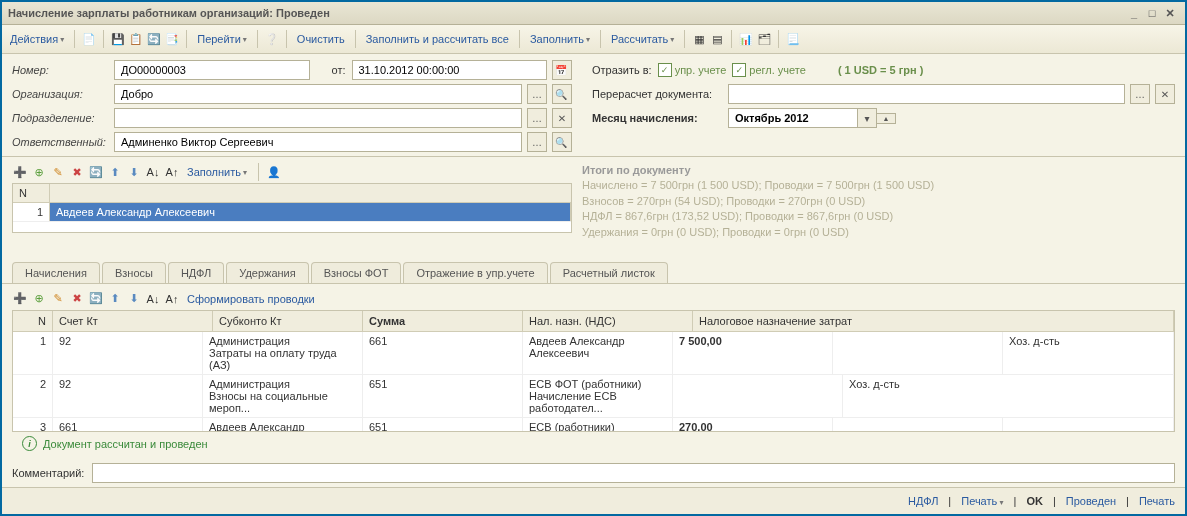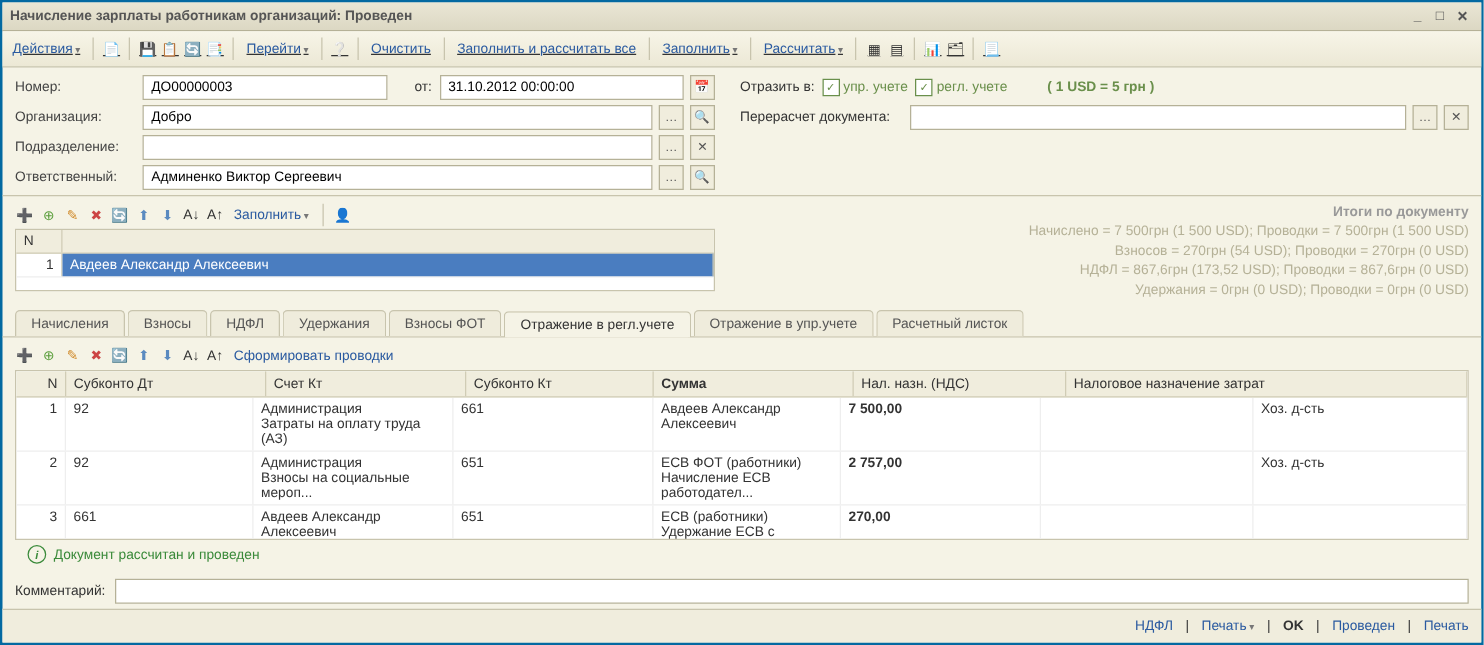--- a/index.html
+++ b/index.html
@@ -1,47 +1,47 @@
 <!DOCTYPE html>
 <html><head>
 <meta charset="utf-8">
 <style>
 html,body{margin:0;padding:0;font-family:Tahoma,Arial,sans-serif;font-size:11px;color:#333;background:#fff;}
 .window{width:1187px;height:516px;background:#f5f3e6;border:2px solid #0369a1;display:flex;flex-direction:column;box-sizing:border-box;}
 .titlebar{background:linear-gradient(#e9e6d5,#dcd8c3);border-bottom:1px solid #b5b197;height:22px;display:flex;align-items:center;padding:0 6px;font-weight:bold;color:#555;}
 .titlebar .spacer{flex:1;}
 .tbtn{width:18px;text-align:center;color:#555;cursor:default;}
-.toolbar{background:linear-gradient(#f7f5e8,#ece8d5);border-bottom:1px solid #c8c4ad;height:28px;display:flex;align-items:center;padding:0 4px;gap:2px;text-decoration:underline;}
+.toolbar{background:linear-gradient(#f7f5e8,#ece8d5);border-bottom:1px solid #c8c4ad;height:28px;display:flex;align-items:center;padding:0 4px;gap:2px;}
 .tsep{width:1px;height:18px;background:#c8c4ad;margin:0 4px;}
 .tlink{color:#2a5aa0;padding:2px 4px;cursor:default;display:flex;align-items:center;gap:2px;}
 .dd::after{content:" ▾";font-size:8px;color:#777;}
 .ico{width:16px;height:16px;display:inline-flex;align-items:center;justify-content:center;font-size:11px;}
 .form-area{padding:6px 10px 4px 10px;display:flex;gap:20px;border-bottom:1px solid #c8c4ad;}
 .form-col{display:flex;flex-direction:column;gap:4px;}
 .fc-left{flex:0 0 560px;}
 .form-row{display:flex;align-items:center;gap:6px;height:20px;}
-.flabel{width:96px;color:#444;}
+.flabel{width:96px;color:#444;font-style:italic;}
 .finput{flex:1;height:18px;background:#fff;border:1px solid #b5b197;padding:0 4px;display:flex;align-items:center;}
 .finput input{border:none;outline:none;font:inherit;width:100%;background:transparent;}
 .fbtn{width:18px;height:18px;border:1px solid #b5b197;background:#f0eddd;display:flex;align-items:center;justify-content:center;font-size:10px;color:#555;margin-left:-1px;}
 .right-block{flex:1;display:flex;flex-direction:column;gap:4px;}
 .chk{display:inline-flex;align-items:center;gap:3px;color:#6a8f4b;}
 .chkbox{width:12px;height:12px;border:1px solid #6a8f4b;background:#fff;display:inline-flex;align-items:center;justify-content:center;font-size:9px;color:#6a8f4b;}
 .curr{color:#6a8f4b;font-weight:bold;}
 .mid{display:flex;gap:10px;padding:4px 10px 2px 10px;}
 .mid-left{flex:0 0 560px;display:flex;flex-direction:column;}
 .mini-tb{display:flex;align-items:center;gap:3px;height:22px;}
 .grid{border:1px solid #c8c4ad;background:#fff;font-size:11px;}
 .ghead{display:flex;background:#f0eddd;border-bottom:1px solid #d0ccb5;}
 .gcell{padding:3px 6px;border-right:1px solid #d0ccb5;}
 .grow{display:flex;border-bottom:1px solid #eee;}
 .grow.sel .gcell:last-child{background:#4a7dc0;color:#fff;}
-.mid-right{flex:1;text-align:right;color:#b5b197;font-size:11px;line-height:1.4;padding-top:2px;}
+.mid-right{flex:1;color:#b5b197;font-size:11px;line-height:1.4;padding-top:2px;}
 .mid-right .hdr{color:#999;font-weight:bold;}
-.tabs{display:flex;padding:0 10px;margin-top:6px;border-bottom:1px solid #c8c4ad;}
+.tabs{display:flex;padding:0 10px;margin-top:20px;border-bottom:1px solid #c8c4ad;}
 .tab{padding:4px 12px;border:1px solid #c8c4ad;border-bottom:none;background:#efecdc;margin-right:2px;border-radius:4px 4px 0 0;color:#555;cursor:default;}
 .tab.active{background:#f5f3e6;position:relative;top:1px;font-weight:normal;color:#333;}
 .body-area{flex:1;padding:4px 10px 4px 10px;display:flex;flex-direction:column;min-height:0;}
 .main-grid{flex:1;border:1px solid #c8c4ad;background:#fff;display:flex;flex-direction:column;overflow:hidden;}
 .mg-head{display:flex;background:#f0eddd;border-bottom:1px solid #d0ccb5;}
 .mg-head .mc{padding:4px 6px;border-right:1px solid #d0ccb5;box-sizing:border-box;}
 .mg-body{flex:1;overflow:auto;}
 .mr{display:flex;border-bottom:1px solid #eee;}
 .mc{padding:3px 6px;border-right:1px solid #eee;box-sizing:border-box;}
 .c-n{width:40px;text-align:right;}
@@ -162,20 +162,32 @@
         <span class="curr">( 1 USD = 5 грн )</span>
       </div>
       <div class="form-row">
         <span style="width:130px">Перерасчет документа:</span>
         <div class="finput" style="flex:1">
             <input value="" style="">
           </div>
         <div class="fbtn">…</div>
         <div class="fbtn">✕</div>
       </div>
+      <div class="form-row">
+        <span style="width:130px;font-weight:bold">Месяц начисления:</span>
+        <div class="month-sel">
+          <div class="finput" style="font-weight:bold">
+              <input style="font-weight: bold;" value="Октябрь 2012">
+            </div>
+          <div class="fbtn">▾</div>
+          <div class="upd">
+            <div class="fbtn" style="height:9px;font-size:7px">▲</div>
+          </div>
+        </div>
+      </div>
     </div>
   </div>
 
   <div class="mid">
     <div class="mid-left">
       <div class="mini-tb">
         <span class="ico" style="color:#5a9e3b">➕</span>
         <span class="ico" style="color:#5a9e3b">⊕</span>
         <span class="ico" style="color:#d08a2a">✎</span>
         <span class="ico" style="color:#c44">✖</span>
@@ -210,42 +222,40 @@
         </div>
     </div>
   </div>
 
   <div class="tabs" id="tabs">
       <div class="tab">Начисления</div>
       <div class="tab">Взносы</div>
       <div class="tab">НДФЛ</div>
       <div class="tab">Удержания</div>
       <div class="tab">Взносы ФОТ</div>
-      <div class="tab active">Отражение в регл.учете</div>
       <div class="tab">Отражение в упр.учете</div>
       <div class="tab">Расчетный листок</div>
     </div>
 
   <div class="body-area">
     <div class="mini-tb">
       <span class="ico" style="color:#5a9e3b">➕</span>
       <span class="ico" style="color:#5a9e3b">⊕</span>
       <span class="ico" style="color:#d08a2a">✎</span>
       <span class="ico" style="color:#c44">✖</span>
       <span class="ico">🔄</span>
       <span class="ico" style="color:#5a8ac0">⬆</span>
       <span class="ico" style="color:#5a8ac0">⬇</span>
       <span class="ico">A↓</span>
       <span class="ico">A↑</span>
       <span class="tlink">Сформировать проводки</span>
     </div>
     <div class="main-grid">
       <div class="mg-head" id="mg-head">
           <div class="mc c-n">N</div>
-          <div class="mc c-sdt">Субконто Дт</div>
           <div class="mc c-kt">Счет Кт</div>
           <div class="mc c-skt">Субконто Кт</div>
           <div class="mc c-sum">Сумма</div>
           <div class="mc c-nds">Нал. назн. (НДС)</div>
           <div class="mc c-nz">Налоговое назначение затрат</div>
         </div>
       <div class="mg-body" id="mg-body">
           <div class="mr">
             <div class="mc c-n">1</div>
             <div class="mc c-dt">92</div>
@@ -266,21 +276,20 @@
             <div class="mc c-dt">92</div>
             <div class="mc c-sdt">
               <div class="sub">Администрация</div>
               <div class="sub">Взносы на социальные мероп...</div>
             </div>
             <div class="mc c-kt">651</div>
             <div class="mc c-skt">
               <div class="sub">ЕСВ ФОТ (работники)</div>
               <div class="sub">Начисление ЕСВ работодател...</div>
             </div>
-            <div class="mc c-sum">2 757,00</div>
             <div class="mc c-nds"></div>
             <div class="mc c-nz">Хоз. д-сть</div>
           </div>
           <div class="mr">
             <div class="mc c-n">3</div>
             <div class="mc c-dt">661</div>
             <div class="mc c-sdt">
               <div class="sub">Авдеев Александр Алексеевич</div>
             </div>
             <div class="mc c-kt">651</div>

